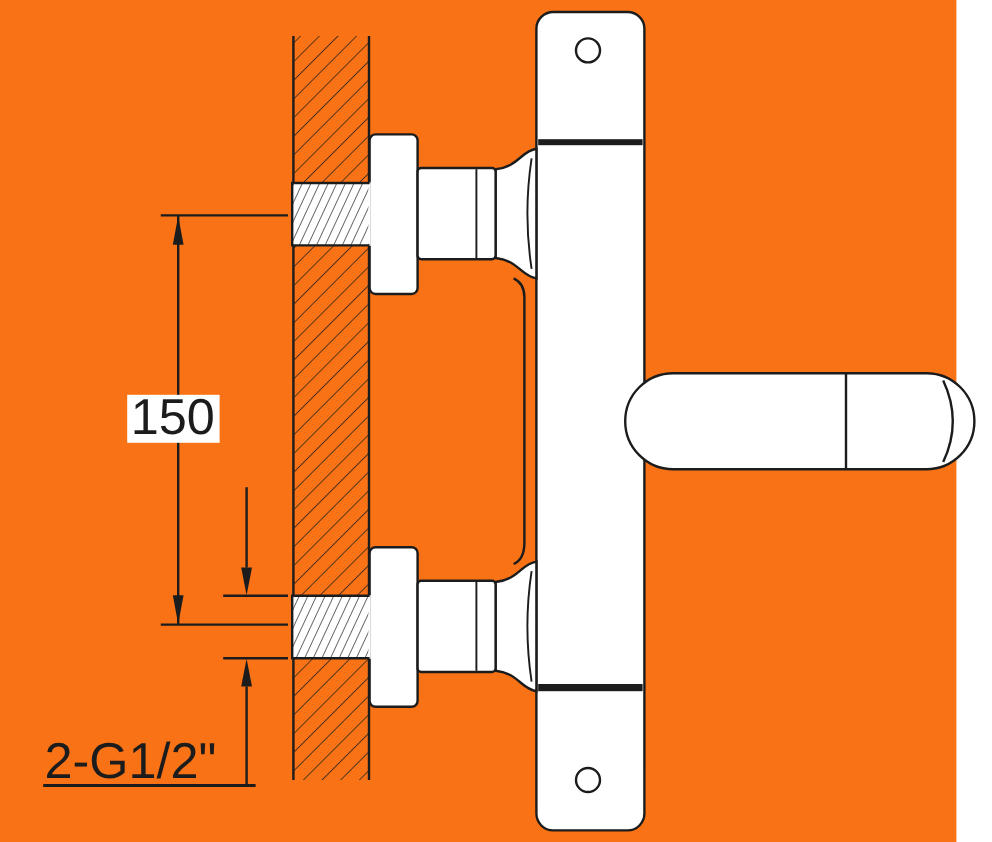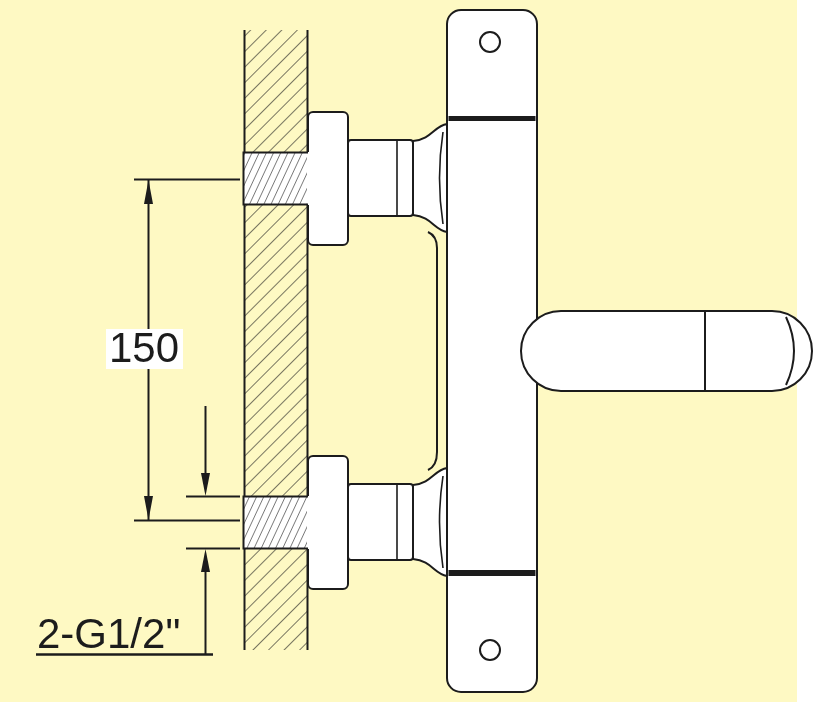--- a/index.html
+++ b/index.html
@@ -8,21 +8,21 @@
     background: #ffffff;
     width: 827px;
     height: 702px;
     overflow: hidden;
     font-family: "Liberation Sans", sans-serif;
   }
   .canvas {
     position: relative;
     width: 797px;
     height: 702px;
-    background: #fef9c3;
+    background: #f97316;
   }
   svg { display: block; }
   .dim-text {
     font-family: "Liberation Sans", sans-serif;
     fill: #1c1c1c;
   }
 </style>
 </head>
 <body>
 

